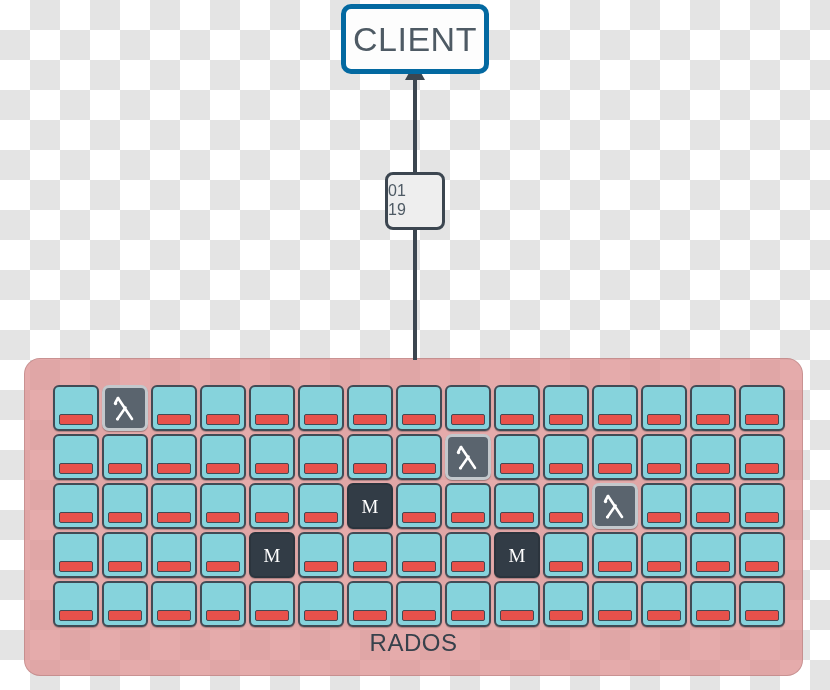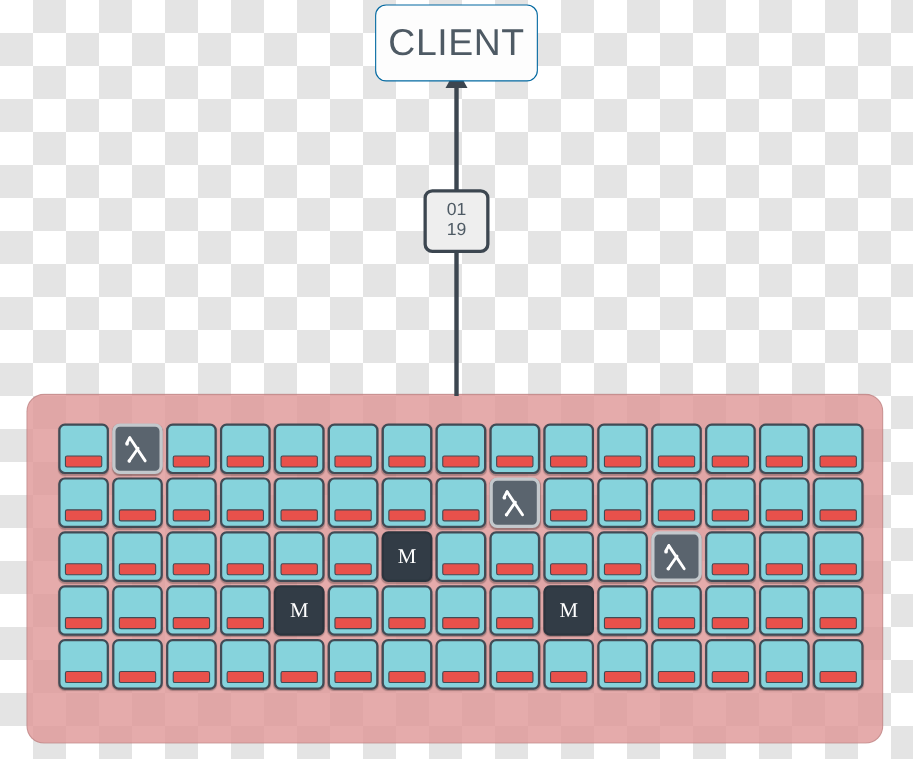--- a/index.html
+++ b/index.html
@@ -23,21 +23,21 @@
 
   
   #client-box {
     position: absolute;
     left: 341px;
     top: 4px;
     width: 148px;
     height: 70px;
     box-sizing: border-box;
     background: #fdfdfd;
-    border: 1px solid #0369a1;
+    border: 5px solid #0369a1;
     border-radius: 10px;
     display: flex;
     align-items: center;
     justify-content: center;
     z-index: 5;
   }
   #client-label {
     font-size: 34px;
     color: #4e5a64;
     letter-spacing: 0.5px;
@@ -73,21 +73,20 @@
     left: 385px;
     top: 172px;
     width: 60px;
     height: 58px;
     box-sizing: border-box;
     background: #eeeeee;
     border: 3px solid #3c4650;
     border-radius: 8px;
     display: flex;
     flex-direction: column;
-    align-items: center;
     justify-content: center;
     z-index: 4;
   }
   #data-packet span {
     font-size: 16px;
     color: #4e5a64;
     line-height: 1.18;
     font-family: "Liberation Sans", sans-serif;
   }
 
@@ -437,13 +436,14 @@
       <div class="node osd">
         <div class="bar"></div>
       </div>
       <div class="node osd">
         <div class="bar"></div>
       </div>
       <div class="node osd">
         <div class="bar"></div>
       </div>
     </div>
+  <div id="rados-label">RADOS</div>
 </div>
 
 </body></html>

